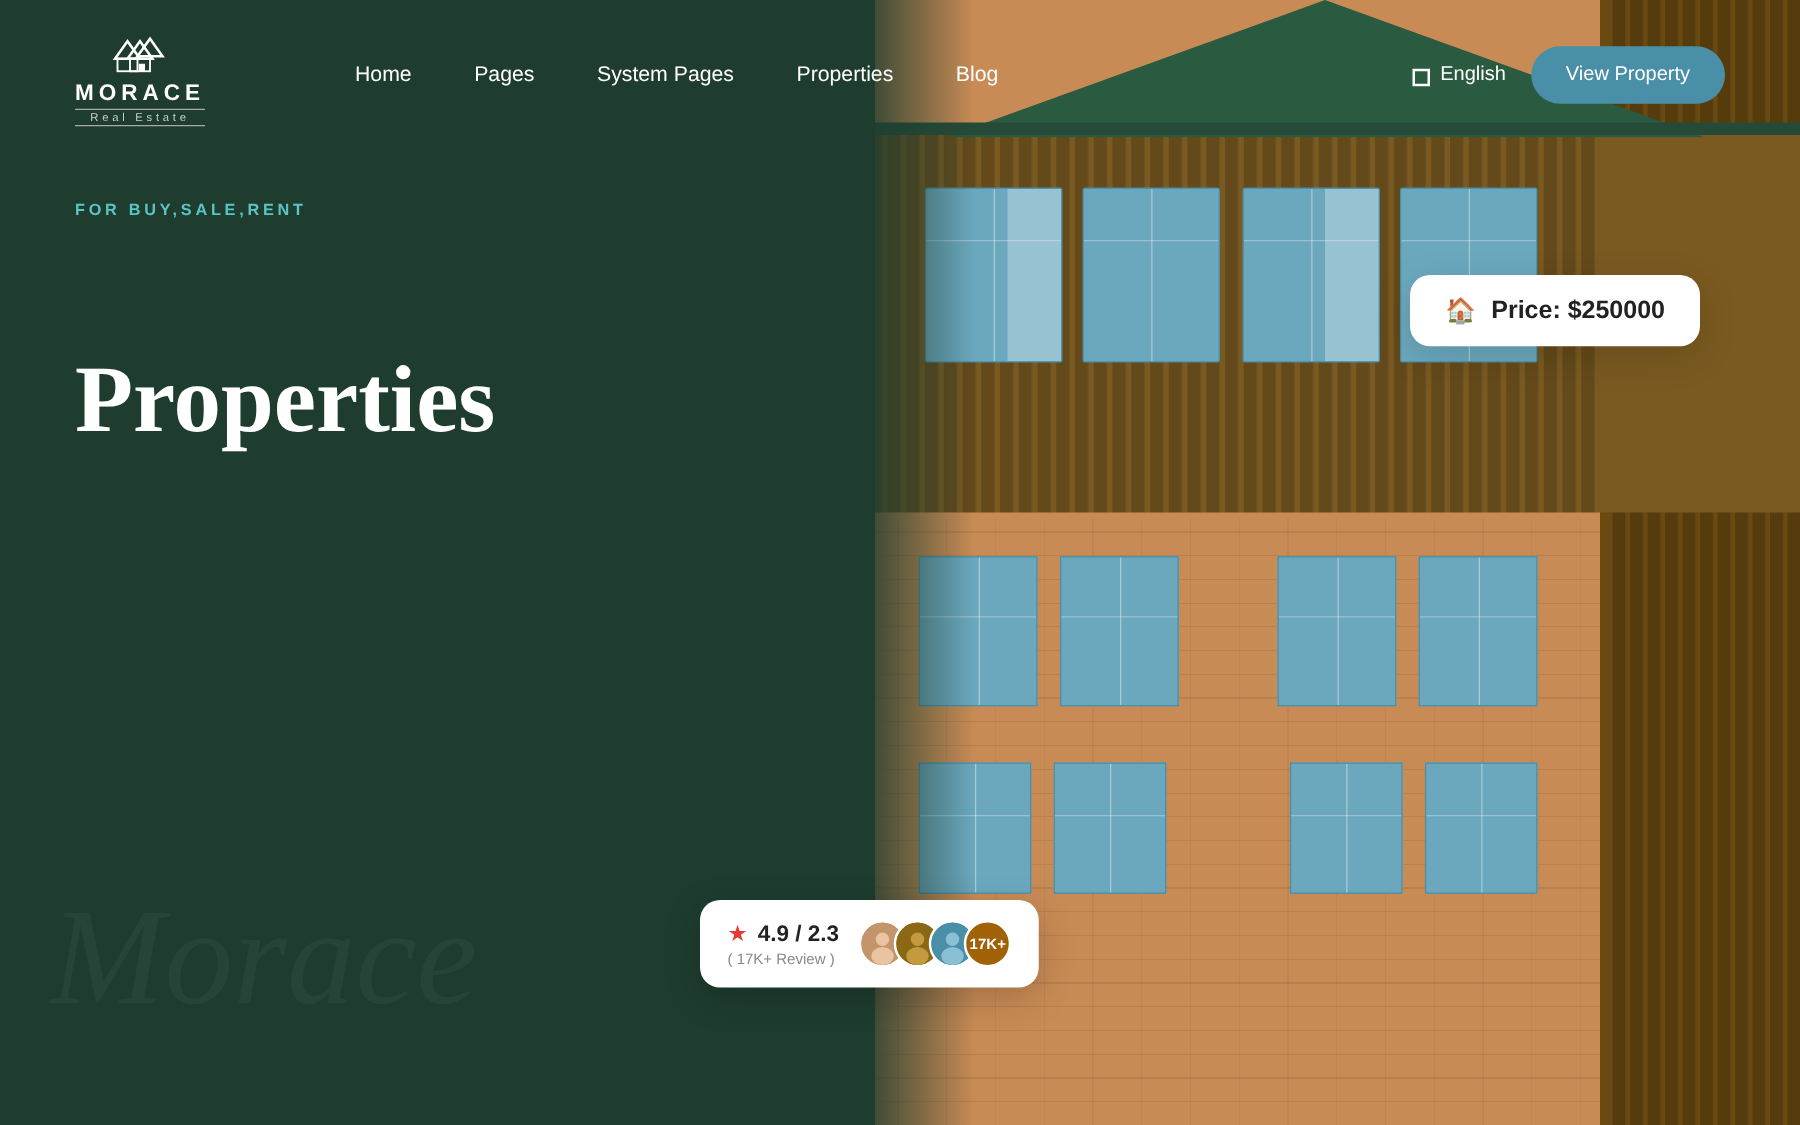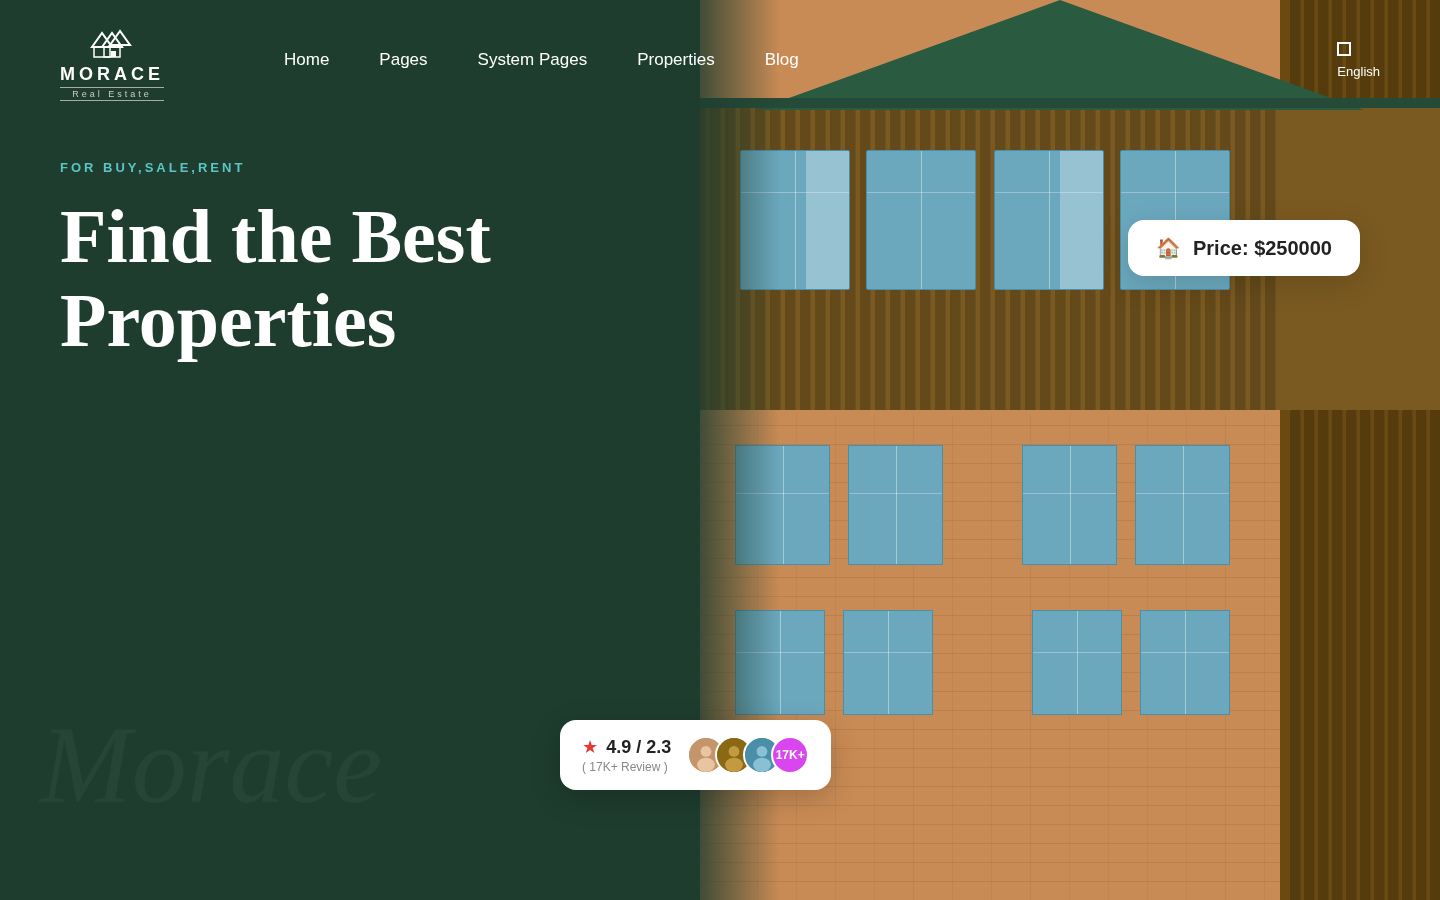--- a/index.html
+++ b/index.html
@@ -68,27 +68,26 @@
       font-weight: 400;
     }
 
     .header-right {
       display: flex;
       align-items: center;
       gap: 20px;
     }
     .lang-selector {
       display: flex;
-      align-items: flex-start;
+      align-items: flex-end;
       gap: 8px;
       color: white;
-      font-size: 13px;
+      font-size: 16px;
       font-family: sans-serif;
       cursor: pointer;
-      flex-direction: column;
     }
     .lang-checkbox {
       width: 14px;
       height: 14px;
       border: 2px solid white;
       background: transparent;
       display: inline-block;
     }
     .view-property-btn {
       background-color: #4a8fa8;
@@ -261,21 +260,21 @@
       justify-content: center;
       font-size: 14px;
       font-weight: bold;
       font-family: sans-serif;
     }
     .avatar:first-child { margin-left: 0; }
     .avatar-1 { background: #c4956a; color: white; }
     .avatar-2 { background: #8b6914; color: white; }
     .avatar-3 { background: #4a8fa8; color: white; }
     .avatar-count {
-      background: #d946ef;
+      background: #a16207;
       color: white;
       font-size: 12px;
       font-weight: bold;
     }
 
     
     .bldg-container {
       position: absolute;
       right: 0;
       top: 0;
@@ -522,27 +521,28 @@
     <a href="#">System Pages</a>
     <a href="#">Properties</a>
     <a href="#">Blog</a>
   </nav>
 
   <div class="header-right">
     <div class="lang-selector">
       <div class="lang-checkbox"></div>
       <span>English</span>
     </div>
+    <button class="view-property-btn">View Property</button>
   </div>
 </header>
 
 <div class="hero-content">
   <div class="tagline">FOR BUY,SALE,RENT</div>
   <h1 class="hero-title">
-    <span>Find the Best</span><br>
+    <br>
     <span>Properties</span>
   </h1>
 </div>
 
 <div class="price-badge">
   <span class="home-icon-badge">🏠</span>
   <span class="price-text">Price: $250000</span>
 </div>
 
 <div class="review-badge">

